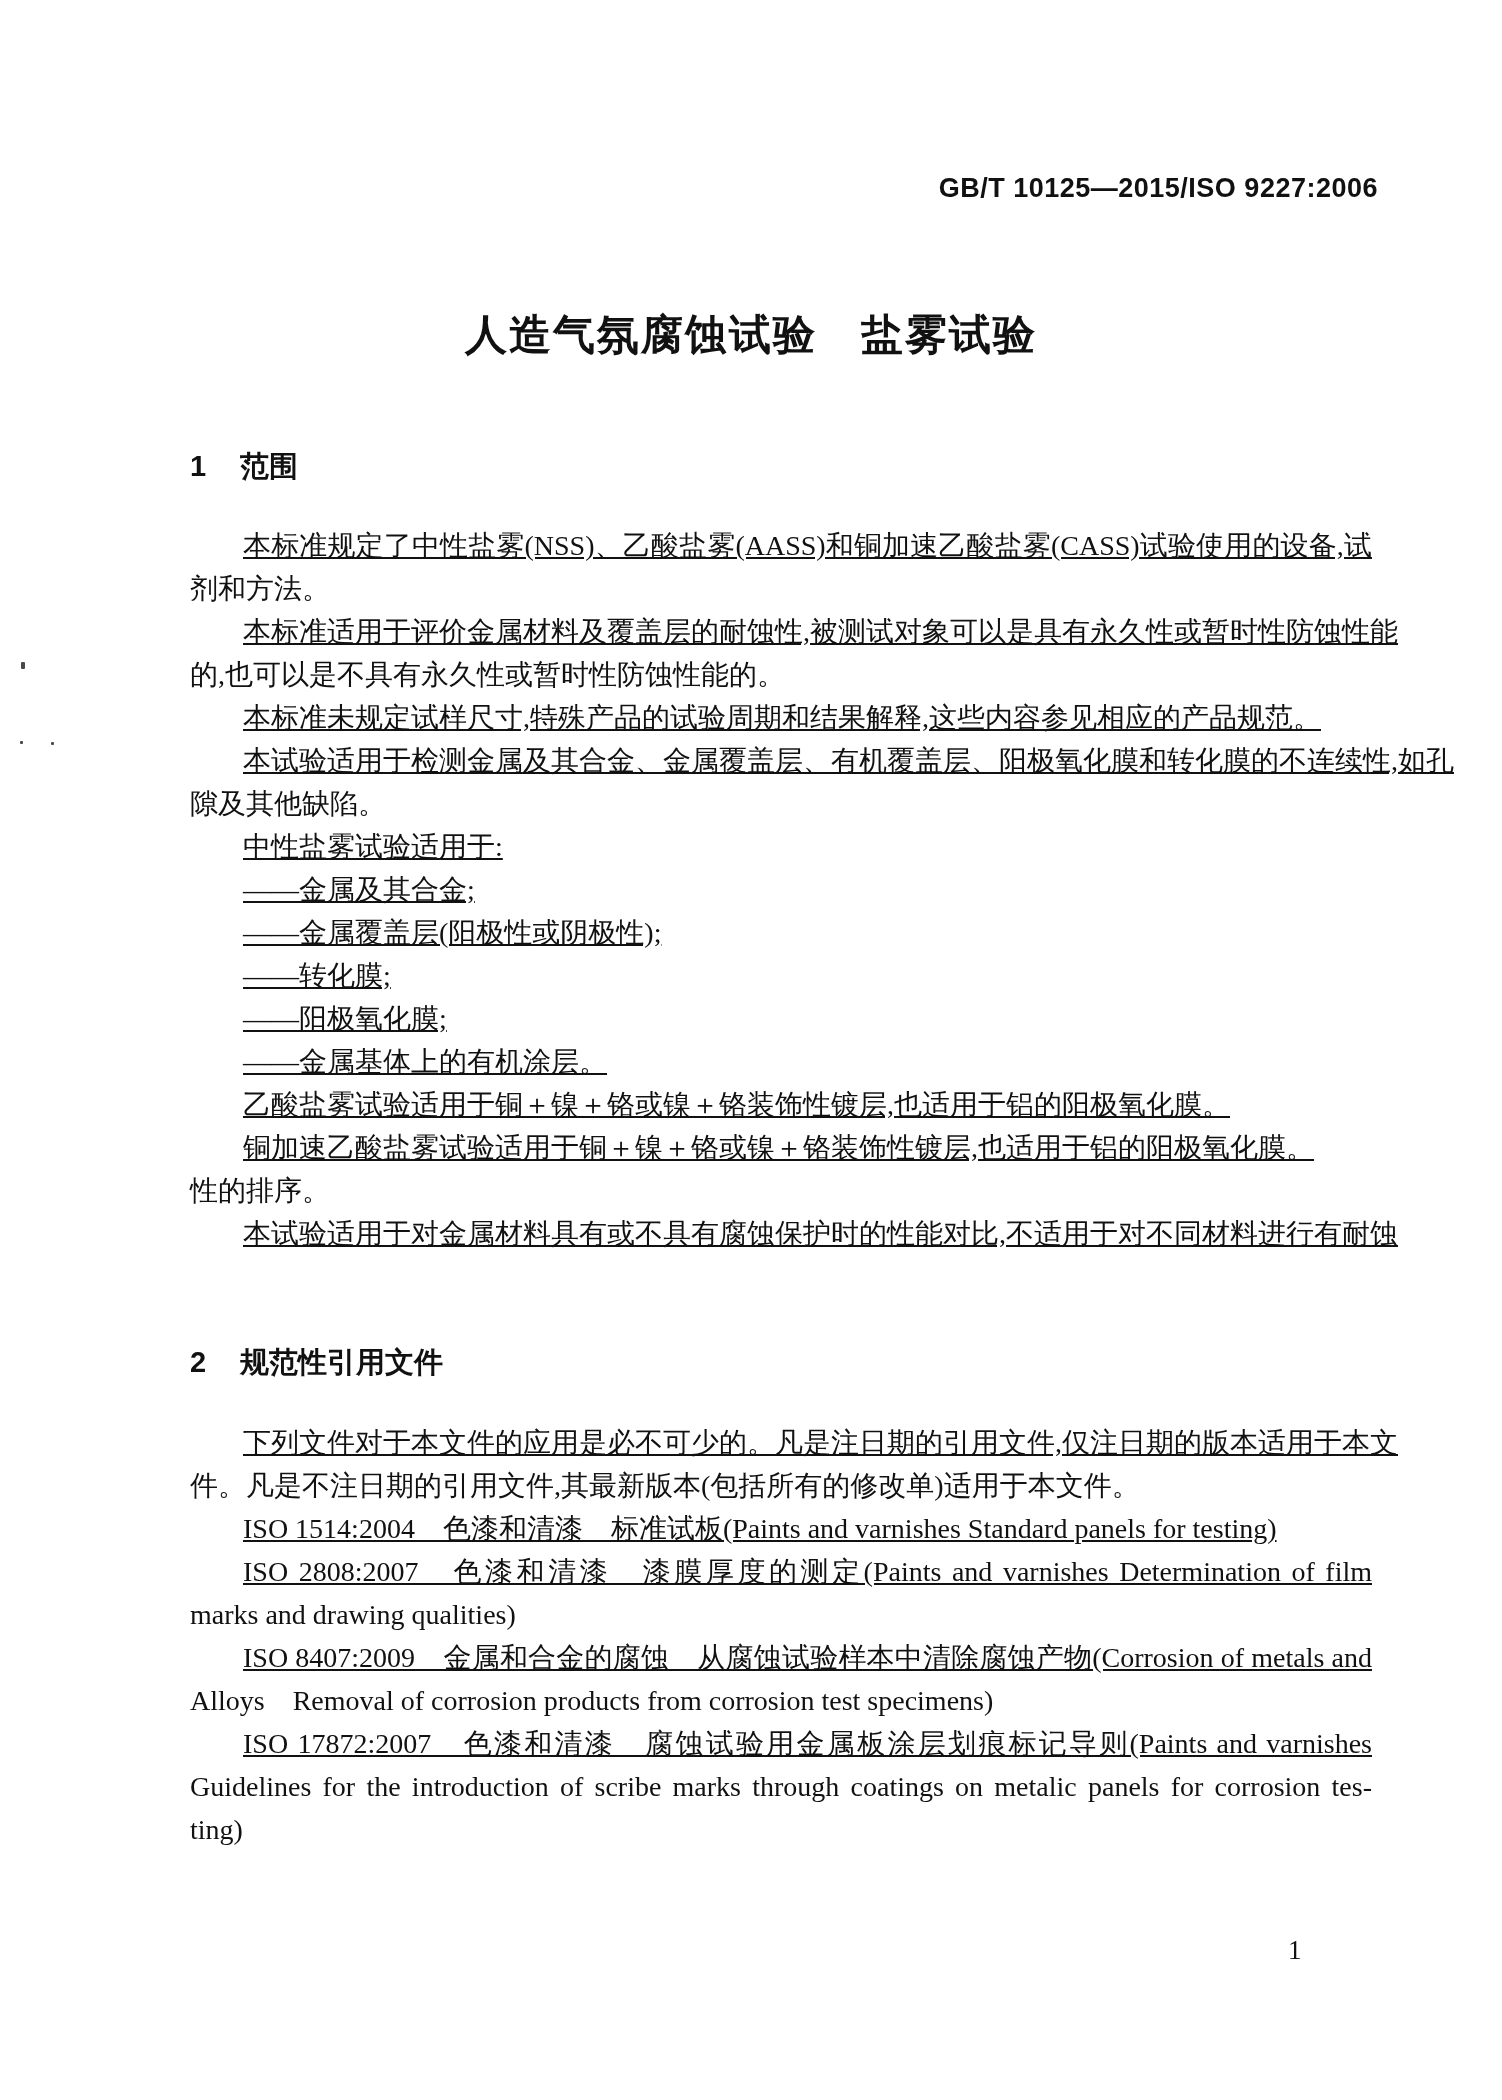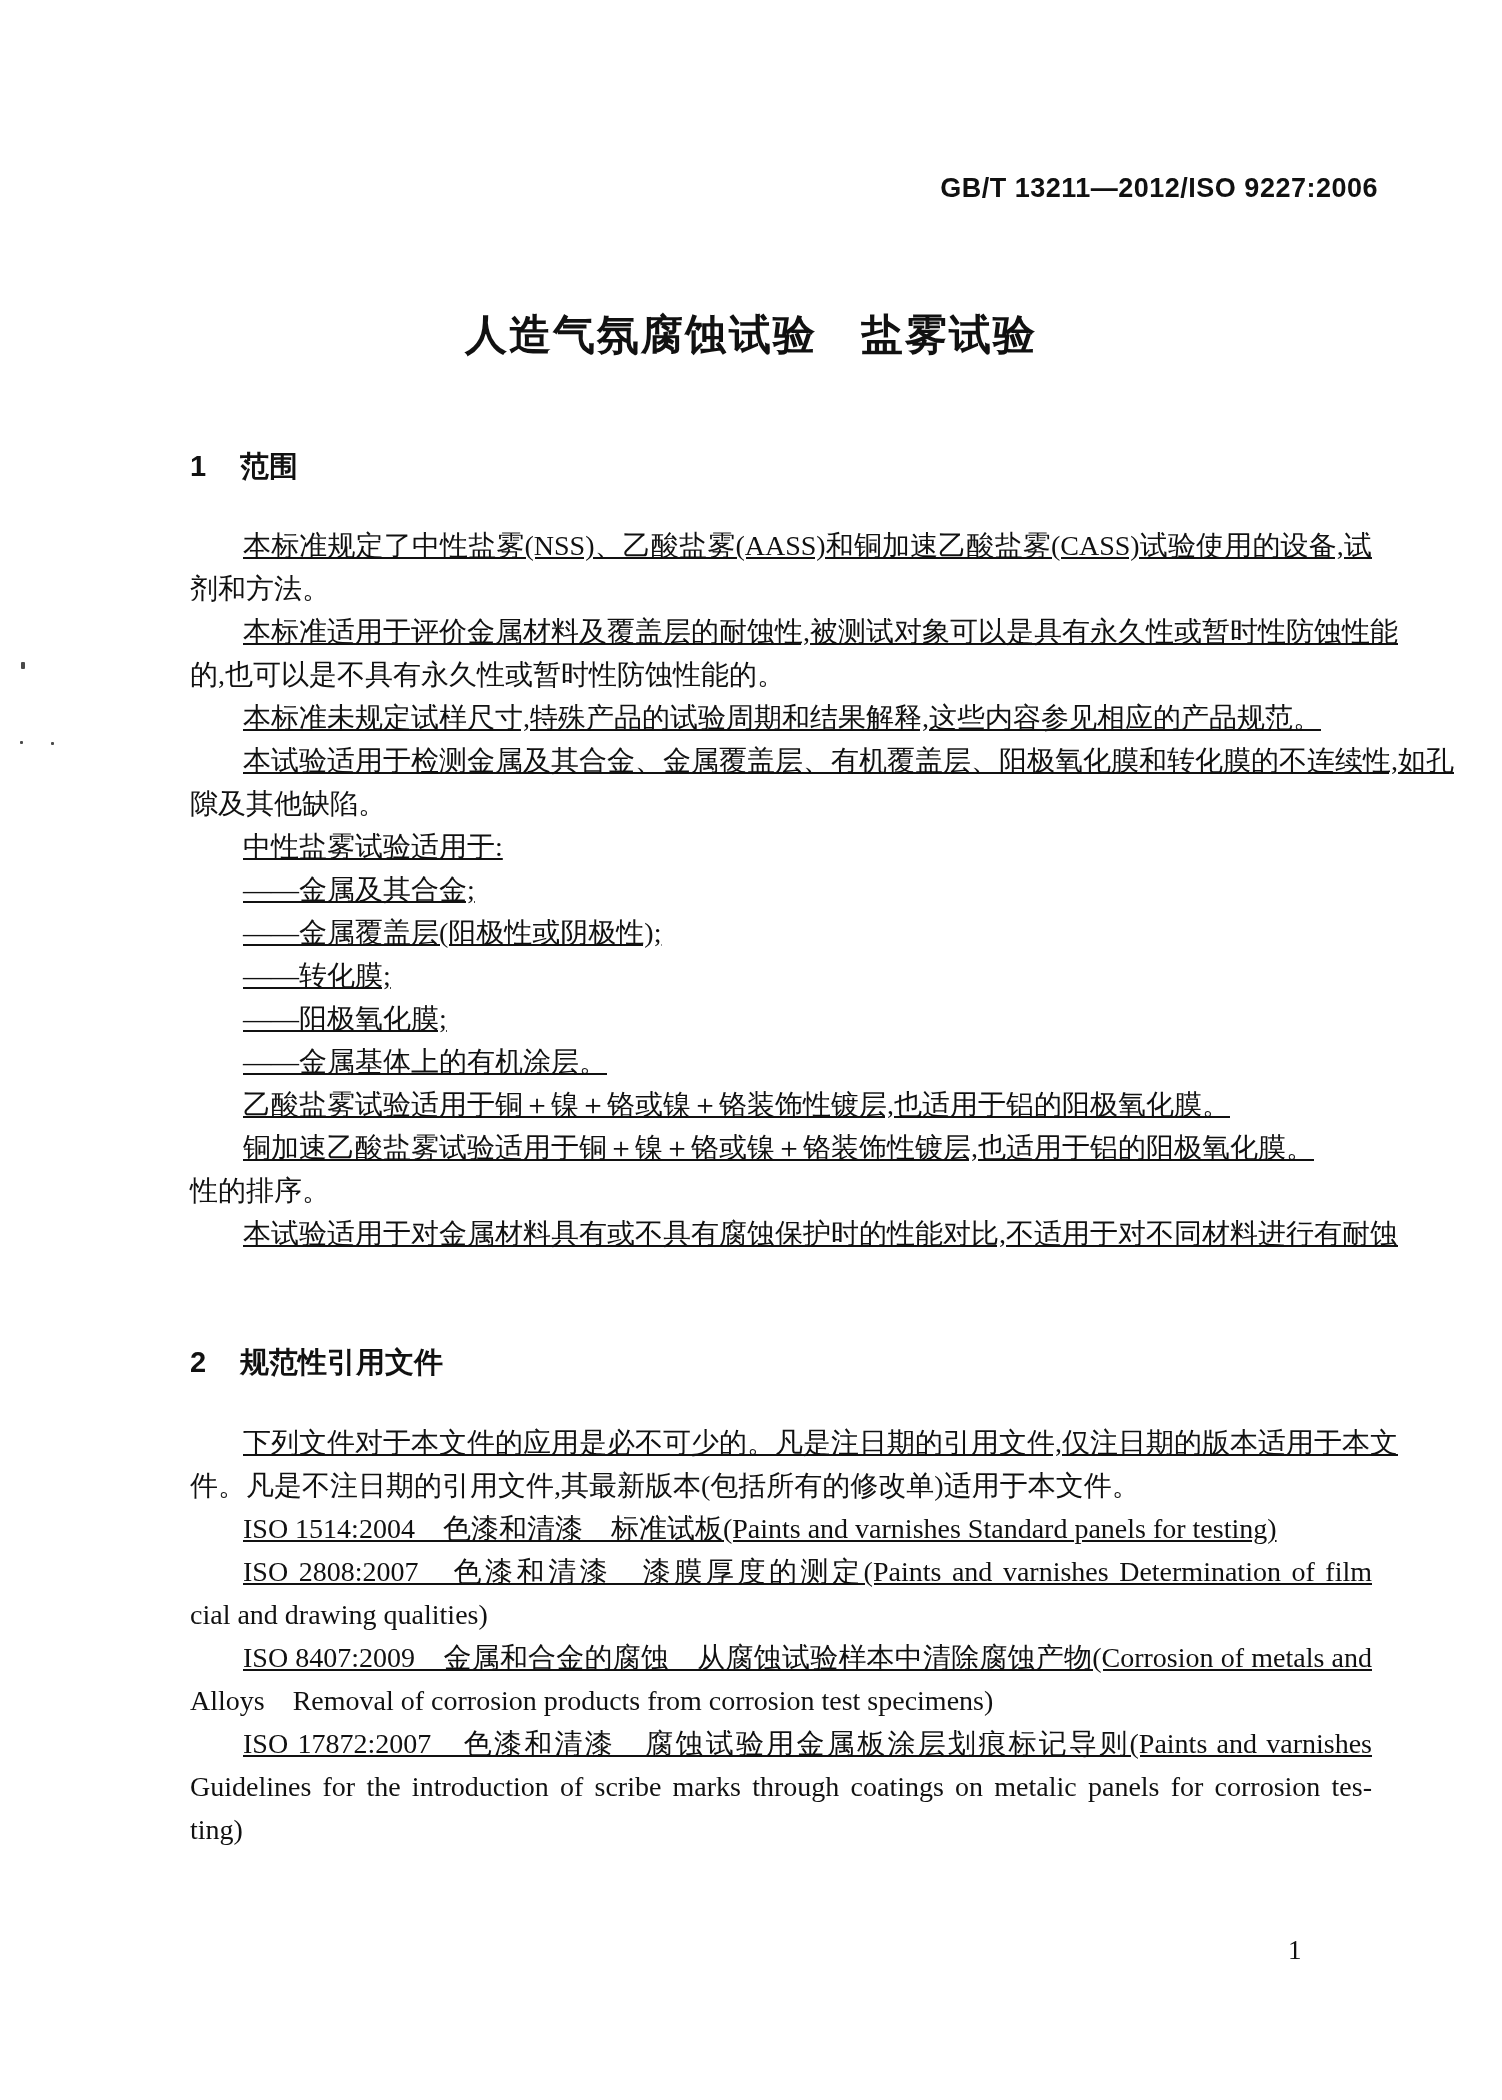--- a/index.html
+++ b/index.html
@@ -54,21 +54,21 @@
   .speck{position:absolute;background:#4a4a4a;border-radius:1px;}
   #sp1{left:21px;top:662px;width:4px;height:7px;}
   #sp2{left:20px;top:741px;width:3px;height:3px;}
   #sp3{left:51px;top:742px;width:3px;height:3px;}
 </style>
 </head>
 <body>
 
 <div id="page">
 
-  <div class="hdr">GB/T 13211—2012/ISO 9227:2006</div>
+  <div class="hdr">GB/T 10125—2015/ISO 9227:2006</div>
 
   <div class="doc-title">人造气氛腐蚀试验　盐雾试验</div>
 
   <div class="sec-h" id="h-sec1">
     <span class="num">1</span><span>范围</span>
   </div>
 
   <div class="body-block" id="s1-body">
     <div class="ln ind">本标准规定了中性盐雾(NSS)、乙酸盐雾(AASS)和铜加速乙酸盐雾(CASS)试验使用的设备,试</div>
     <div class="ln end">剂和方法。</div>
@@ -91,21 +91,21 @@
 
   <div class="sec-h" id="h-sec2">
     <span class="num">2</span><span>规范性引用文件</span>
   </div>
 
   <div class="body-block" id="s2-body">
     <div class="ln ind">下列文件对于本文件的应用是必不可少的。凡是注日期的引用文件,仅注日期的版本适用于本文</div>
     <div class="ln end">件。凡是不注日期的引用文件,其最新版本(包括所有的修改单)适用于本文件。</div>
     <div class="ln ind end">ISO 1514:2004　色漆和清漆　标准试板(Paints and varnishes Standard panels for testing)</div>
     <div class="ln ind">ISO 2808:2007　色漆和清漆　漆膜厚度的测定(Paints and varnishes Determination of film</div>
-    <div class="ln end">cial and drawing qualities)</div>
+    <div class="ln end">marks and drawing qualities)</div>
     <div class="ln ind">ISO 8407:2009　金属和合金的腐蚀　从腐蚀试验样本中清除腐蚀产物(Corrosion of metals and</div>
     <div class="ln end">Alloys　Removal of corrosion products from corrosion test specimens)</div>
     <div class="ln ind">ISO 17872:2007　色漆和清漆　腐蚀试验用金属板涂层划痕标记导则(Paints and varnishes</div>
     <div class="ln">Guidelines for the introduction of scribe marks through coatings on metalic panels for corrosion tes-</div>
     <div class="ln end">ting)</div>
   </div>
 
   <div class="pgnum">1</div>
 
   <div class="speck" id="sp1"></div>

